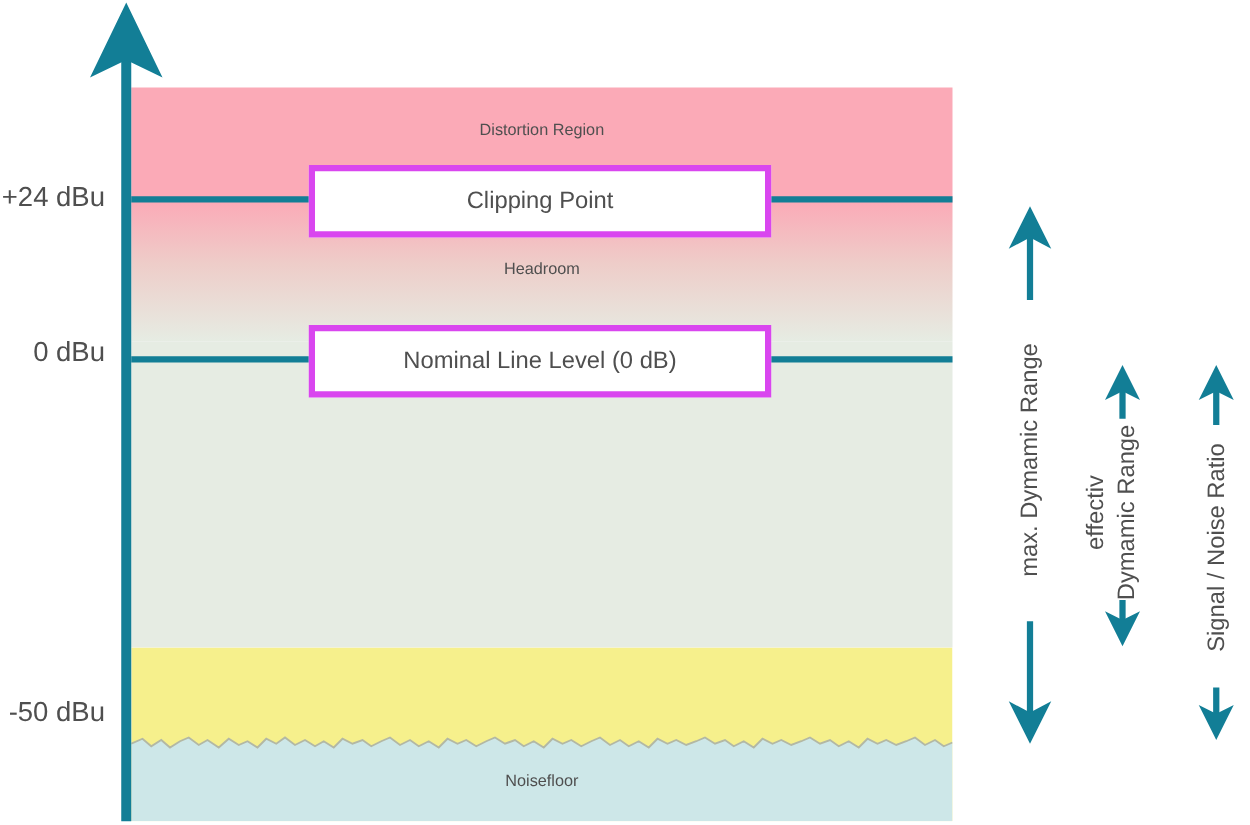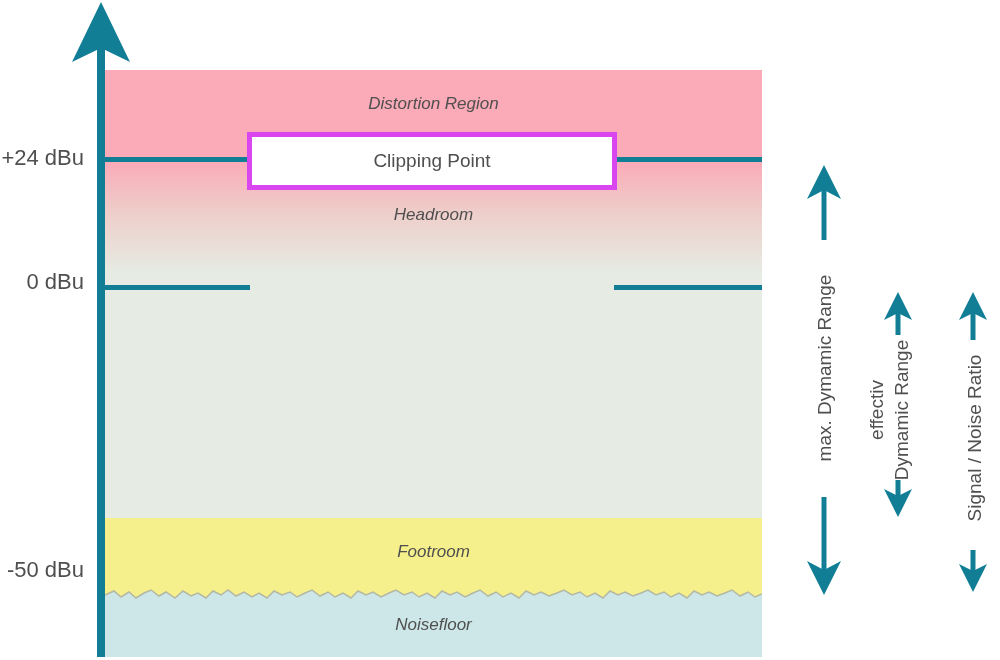--- a/index.html
+++ b/index.html
@@ -8,21 +8,21 @@
     font-family:"Liberation Sans","DejaVu Sans",sans-serif;color:#4f4f4f;
   }
   .abs{position:absolute;}
   
   .region{left:105px;width:657px;}
   .region-distortion{top:70px;height:91px;background:#fbaab7;}
   .region-headroom{top:161px;height:112px;background:linear-gradient(to bottom,#fbaab7 0%,#eecdc9 45%,#e6ece3 100%);}
   .region-dynamic{top:273px;height:245px;background:#e6ece3;}
   .region-label{
     left:105px;width:657px;height:26px;line-height:26px;text-align:center;
-    font-size:17px;color:#4f4f4f;font-style:italic;
+    font-size:13px;color:#4f4f4f;
   }
   
   .axis-stem{left:97px;top:30px;width:8px;height:627px;background:#127e96;}
   
   .level-line{height:5px;background:#127e96;}
   .line-24-left{left:105px;top:157px;width:145px;}
   .line-24-right{left:614px;top:157px;width:148px;}
   .line-0-left{left:105px;top:285px;width:145px;}
   .line-0-right{left:614px;top:285px;width:148px;}
   
@@ -61,35 +61,37 @@
   <div class="abs region region-dynamic"></div>
 
   <svg class="abs" style="left:105px;top:518px;" width="657" height="139" viewBox="0 0 657 139">
     <rect x="0" y="0" width="657" height="139" fill="#f6f08c"></rect>
     <polygon fill="#cde7e8" points="0,77 9,73 16,79 24,74 31,80 39,75 46,72 54,78 61,74 70,80 78,73 86,78 93,75 101,80 108,73 116,77 123,72 131,78 139,74 147,79 154,75 162,80 169,73 177,77 185,74 192,79 200,75 207,72 215,78 223,74 230,79 238,75 246,80 253,73 261,77 268,74 276,79 284,75 291,72 299,77 307,74 314,79 322,75 330,80 337,73 345,77 352,74 360,79 368,75 375,72 383,78 391,74 398,79 406,75 414,80 421,73 429,77 436,74 444,78 452,75 459,72 467,77 475,74 482,79 490,75 498,80 505,73 513,77 520,74 528,78 536,75 543,72 551,77 559,74 566,79 574,75 582,80 589,73 597,77 604,74 612,78 620,75 627,72 635,78 643,74 650,79 657,76 657,139 0,139"></polygon>
     <polyline fill="none" stroke="#b3b8a4" stroke-width="1.5" points="0,77 9,73 16,79 24,74 31,80 39,75 46,72 54,78 61,74 70,80 78,73 86,78 93,75 101,80 108,73 116,77 123,72 131,78 139,74 147,79 154,75 162,80 169,73 177,77 185,74 192,79 200,75 207,72 215,78 223,74 230,79 238,75 246,80 253,73 261,77 268,74 276,79 284,75 291,72 299,77 307,74 314,79 322,75 330,80 337,73 345,77 352,74 360,79 368,75 375,72 383,78 391,74 398,79 406,75 414,80 421,73 429,77 436,74 444,78 452,75 459,72 467,77 475,74 482,79 490,75 498,80 505,73 513,77 520,74 528,78 536,75 543,72 551,77 559,74 566,79 574,75 582,80 589,73 597,77 604,74 612,78 620,75 627,72 635,78 643,74 650,79 657,76"></polyline>
   </svg>
 
   <div class="abs region-label" style="top:91px;">Distortion Region</div>
   <div class="abs region-label" style="top:202px;">Headroom</div>
-  <div class="abs region-label" style="top:539px;">Footroom</div>
   <div class="abs region-label" style="top:612px;">Noisefloor</div>
 
   <div class="abs axis-stem"></div>
   <svg class="abs" style="left:60px;top:0;" width="90" height="70" viewBox="0 0 90 70">
     <polygon fill="#127e96" points="41,2 70,62 41,48 12,62"></polygon>
   </svg>
 
   <div class="abs level-line line-24-left"></div>
   <div class="abs level-line line-24-right"></div>
   <div class="abs level-line line-0-left"></div>
   <div class="abs level-line line-0-right"></div>
 
   <div class="abs marker-box box-clipping">
     <span>Clipping Point</span>
+  </div>
+  <div class="abs marker-box box-nominal">
+    <span>Nominal Line Level (0 dB)</span>
   </div>
 
   <div class="abs tick-label tick-24">+24 dBu</div>
   <div class="abs tick-label tick-0">0 dBu</div>
   <div class="abs tick-label tick-90">-50 dBu</div>
 
   <svg class="abs" style="left:780px;top:150px;" width="220" height="460" viewBox="0 0 220 460">
 
     <polygon fill="#127e96" points="44,15 61,49 44,40 27,49"></polygon>
     <line x1="44" y1="38" x2="44" y2="90" stroke="#127e96" stroke-width="5"></line>

